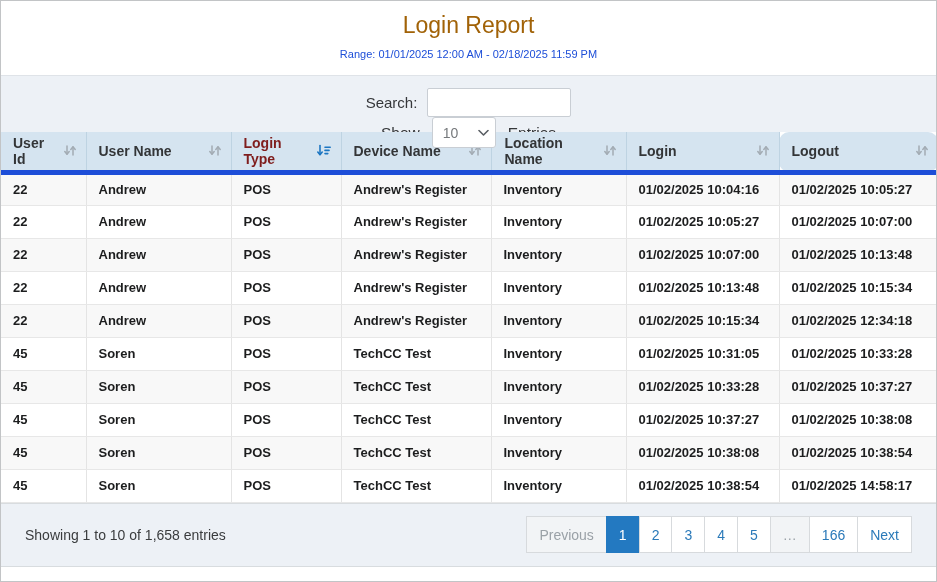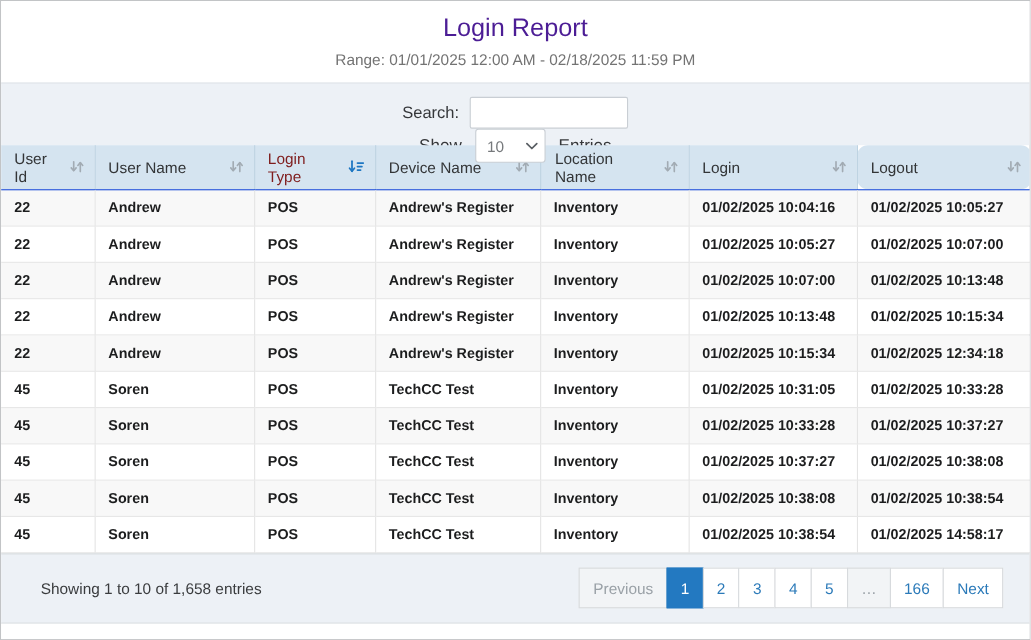--- a/index.html
+++ b/index.html
@@ -9,22 +9,22 @@
   .page {
     width:937px; height:582px;
     border:1px solid #c2c4c6;
     background:#fff;
     display:flex; flex-direction:column;
     overflow:hidden;
   }
 
   
   .report-head { text-align:center; padding:9px 0 11px; background:#fff; }
-  .report-title { font-size:23px; font-weight:400; color:#4c1d95; line-height:30px; }
-  .report-range { font-size:14px; color:#737373; margin-top:4px; line-height:20px; }
+  .report-title { font-size:23px; font-weight:400; color:#a16207; line-height:30px; }
+  .report-range { font-size:11px; color:#1d4ed8; margin-top:4px; line-height:20px; }
 
   
   .toolbar {
     background:#edf1f6;
     border-top:1px solid #dfe3e8;
     padding:12px 24px;
     display:flex; align-items:center; justify-content:space-between;
     height:57px;
     flex-direction:column;
   }
@@ -49,24 +49,24 @@
   .select-caret {
     position:absolute; right:7px; top:50%; transform:translateY(-50%);
     pointer-events:none; line-height:0;
   }
 
   
   table { border-collapse:collapse; width:100%; table-layout:fixed; }
   thead th {
     background:#d5e4f0;
     height:40px;
-    font-size:14px; font-weight:400; color:#333537;
+    font-size:14px; font-weight:700; color:#333537;
     text-align:left; padding:0 9px 0 12px;
     border-right:1px solid #bed3e2;
-    border-bottom:1px solid #1d4ed8;
+    border-bottom:5px solid #1d4ed8;
     cursor:pointer;
   }
   thead th:last-child { border-right:none;border-radius:10px; }
   thead th.sorted .thlbl { color:#7f1d1d; }
   .thc { display:flex; align-items:center; justify-content:space-between; }
   .sorticon { line-height:0; flex:0 0 auto; margin-left:6px; }
 
   tbody td {
     height:33px;
     font-size:13px; font-weight:700; color:#1c1d1e;
@@ -81,21 +81,21 @@
 
   
   .table-footer {
     background:#edf1f6;
     border-top:1px solid #d8dcdf;
     border-bottom:1px solid #d8dcdf;
     padding:13px 24px;
     display:flex; align-items:center; justify-content:space-between;
     height:64px;
   }
-  .entries-summary { font-size:14px; color:#3a3c3e;margin-left:12px; }
+  .entries-summary { font-size:14px; color:#3a3c3e; }
   .pagination { display:flex; }
   .pg {
     display:flex; align-items:center; justify-content:center;
     min-width:33px; height:37px; padding:0 12px;
     border:1px solid #d7dadd; margin-left:-1px;
     background:#fff; color:#2b7ab9; font-size:14px;
     cursor:pointer; user-select:none;
   }
   .pg:first-child { margin-left:0; }
   .pg.disabled { color:#9aa1a7; background:#f2f4f6; cursor:default; }

